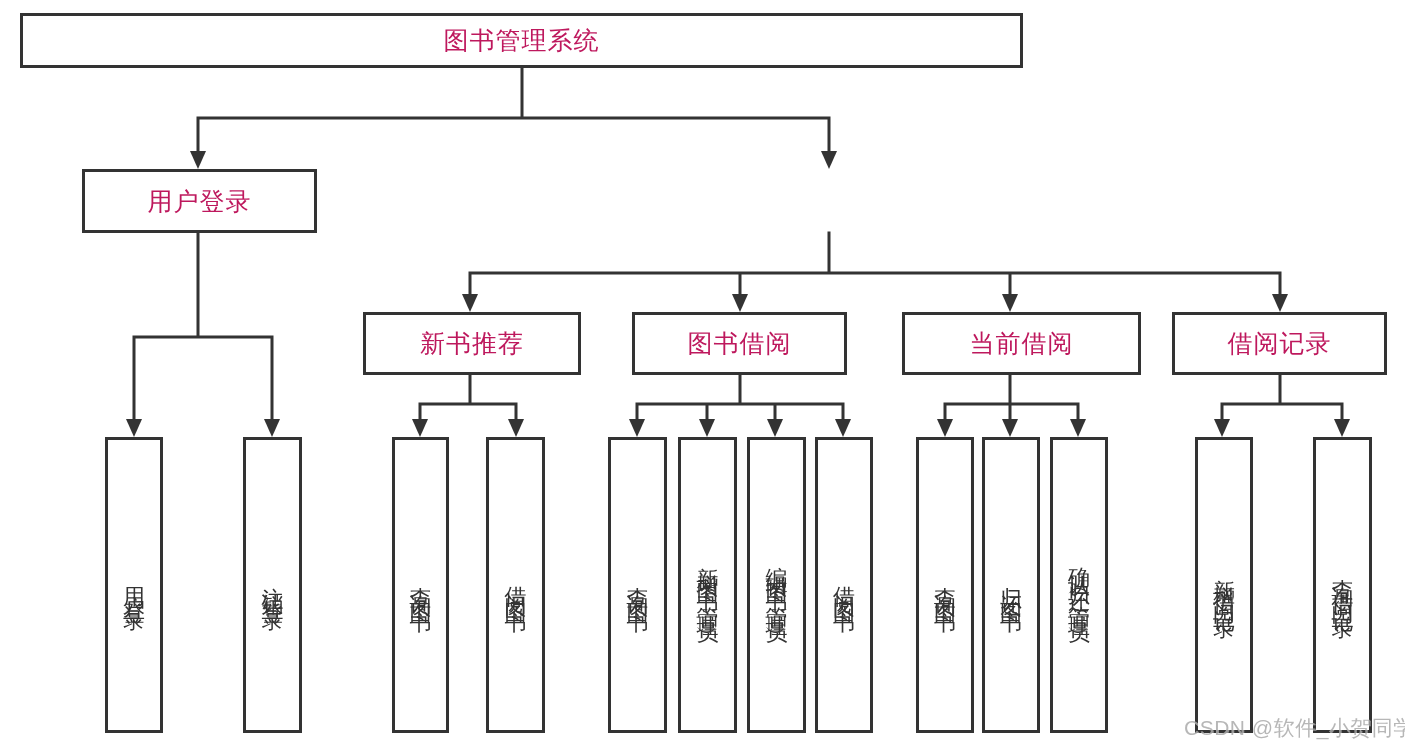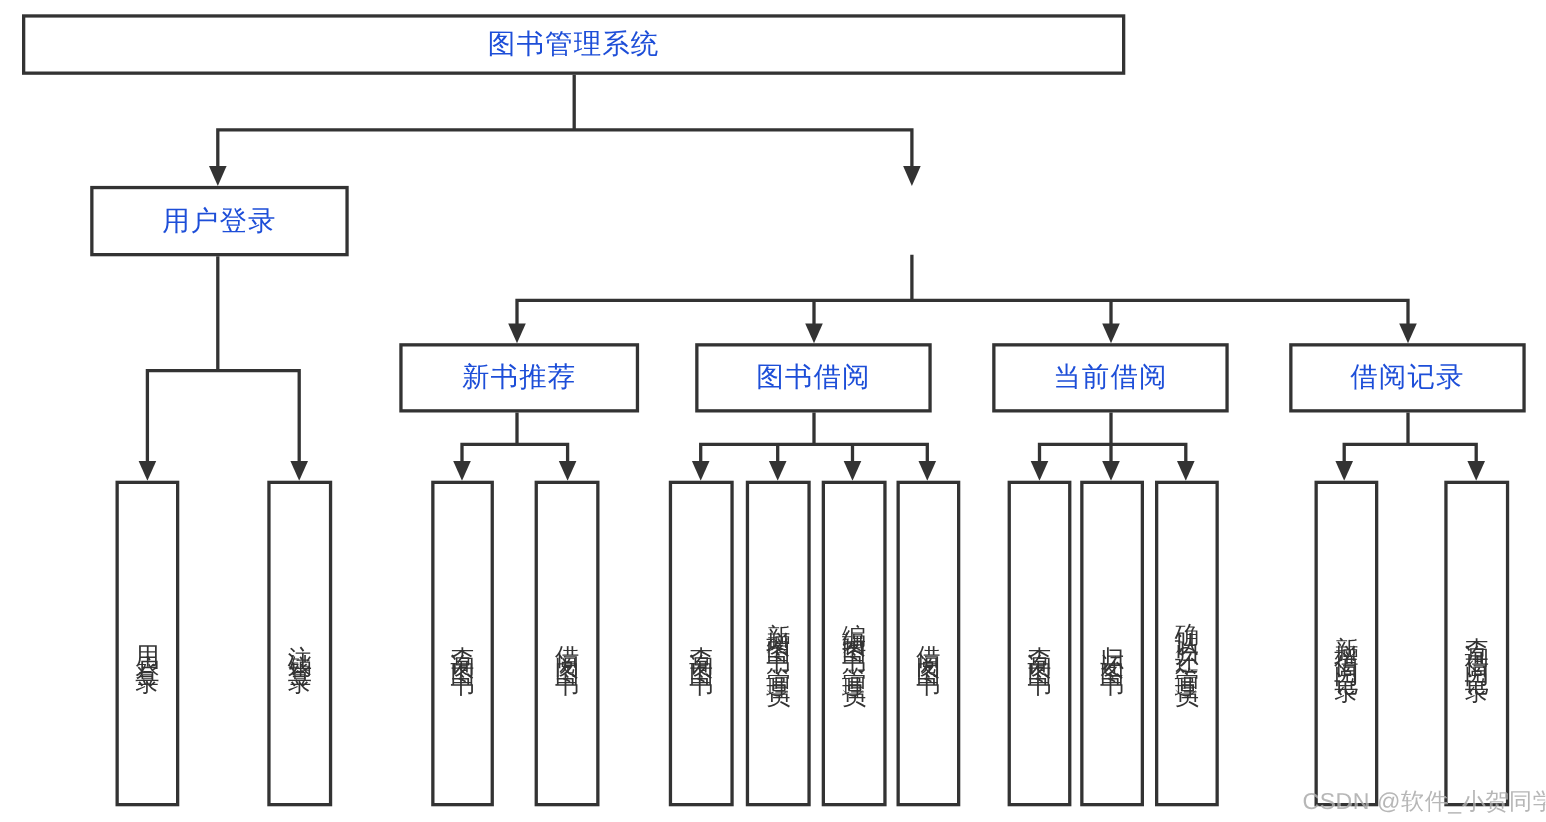--- a/index.html
+++ b/index.html
@@ -7,21 +7,21 @@
     position:relative;width:1405px;height:747px;background:#ffffff;
     font-family:"Liberation Sans","DejaVu Sans",sans-serif;color:#333333;
     overflow:hidden;
   }
   .connectors{position:absolute;left:0;top:0;z-index:1;}
   .node{
     position:absolute;box-sizing:border-box;border:3px solid #333333;background:#ffffff;
     display:flex;align-items:center;justify-content:center;z-index:2;
   }
   .hnode span{
-    font-size:25px;letter-spacing:1px;color:#1d4ed8;white-space:nowrap;line-height:1;
+    font-size:25px;letter-spacing:1px;color:#be185d;white-space:nowrap;line-height:1;
   }
   .root span{font-size:25px;}
   .vnode span{
     writing-mode:vertical-rl;text-orientation:mixed;
     font-size:22px;letter-spacing:8px;line-height:1;color:#333333;white-space:nowrap;
   }
   .watermark{
     position:absolute;left:1184px;top:714px;z-index:5;
     font-size:21px;color:#ababab;opacity:.85;letter-spacing:.5px;white-space:nowrap;
     text-shadow:1px 1px 0 rgba(255,255,255,.55);
@@ -79,21 +79,21 @@
   <div class="node hnode" style="left:82px;top:169px;width:235px;height:64px;">
     <span>用户登录</span>
   </div>
 
   <div class="node hnode" style="left:632px;top:312px;width:215px;height:63px;">
     <span>图书借阅</span>
   </div>
   <div class="node hnode" style="left:363px;top:312px;width:218px;height:63px;">
     <span>新书推荐</span>
   </div>
-  <div class="node hnode" style="left:902px;top:312px;width:215px;height:63px;">
+  <div class="node hnode" style="left:902px;top:312px;width:239px;height:63px;">
     <span>当前借阅</span>
   </div>
   <div class="node hnode" style="left:1172px;top:312px;width:215px;height:63px;">
     <span>借阅记录</span>
   </div>
 
   <div class="node vnode" style="left:105px;top:437px;width:58px;height:296px;">
     <span>用户登录</span>
   </div>
   <div class="node vnode" style="left:243px;top:437px;width:59px;height:296px;">

